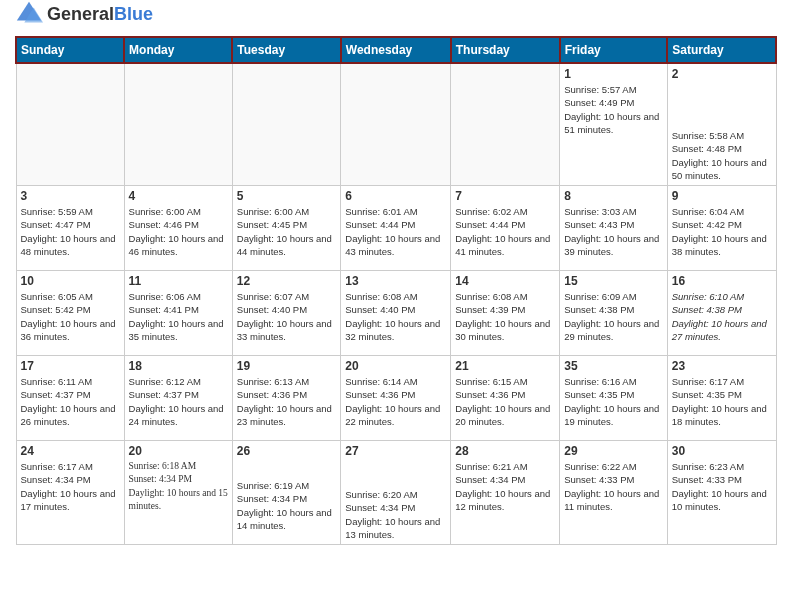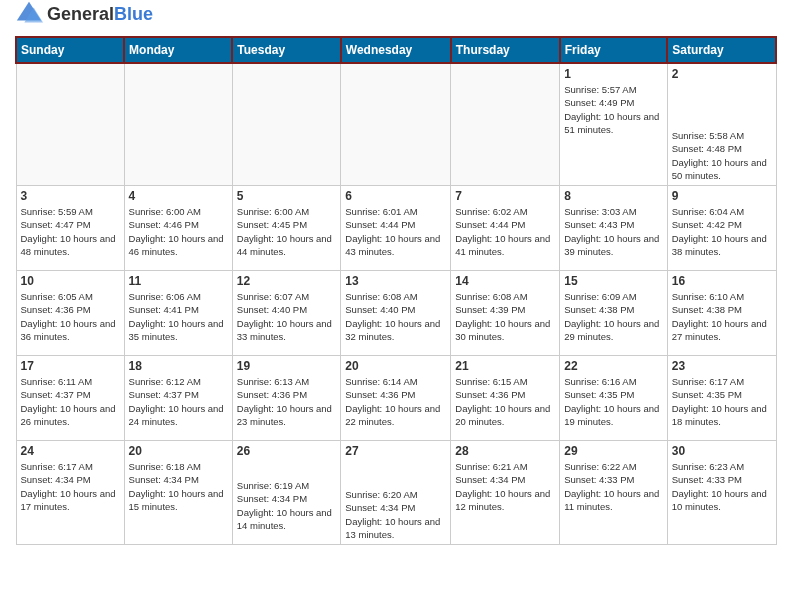--- a/index.html
+++ b/index.html
@@ -147,21 +147,21 @@
             <span class="day-number">9</span>
             <div class="day-info" style="white-space: pre-line;">Sunrise: 6:04 AM
 Sunset: 4:42 PM
 Daylight: 10 hours and 38 minutes.</div>
           </td>
         </tr>
         <tr>
           <td>
             <span class="day-number">10</span>
             <div class="day-info" style="white-space: pre-line;">Sunrise: 6:05 AM
-Sunset: 4:36 PM
+Sunset: 5:42 PM
 Daylight: 10 hours and 36 minutes.</div>
           </td>
           <td>
             <span class="day-number">11</span>
             <div class="day-info" style="white-space: pre-line;">Sunrise: 6:06 AM
 Sunset: 4:41 PM
 Daylight: 10 hours and 35 minutes.</div>
           </td>
           <td>
             <span class="day-number">12</span>
@@ -182,21 +182,21 @@
 Daylight: 10 hours and 30 minutes.</div>
           </td>
           <td>
             <span class="day-number">15</span>
             <div class="day-info" style="white-space: pre-line;">Sunrise: 6:09 AM
 Sunset: 4:38 PM
 Daylight: 10 hours and 29 minutes.</div>
           </td>
           <td>
             <span class="day-number">16</span>
-            <div class="day-info" style="white-space: pre-line;">Sunrise: 6:10 AM
+            <div class="day-info" style="white-space: pre-line; font-style: italic;">Sunrise: 6:10 AM
 Sunset: 4:38 PM
 Daylight: 10 hours and 27 minutes.</div>
           </td>
         </tr>
         <tr>
           <td>
             <span class="day-number">17</span>
             <div class="day-info" style="white-space: pre-line;">Sunrise: 6:11 AM
 Sunset: 4:37 PM
 Daylight: 10 hours and 26 minutes.</div>
@@ -219,42 +219,42 @@
 Sunset: 4:36 PM
 Daylight: 10 hours and 22 minutes.</div>
           </td>
           <td>
             <span class="day-number">21</span>
             <div class="day-info" style="white-space: pre-line;">Sunrise: 6:15 AM
 Sunset: 4:36 PM
 Daylight: 10 hours and 20 minutes.</div>
           </td>
           <td>
-            <span class="day-number">22</span>
+            <span class="day-number">35</span>
             <div class="day-info" style="white-space: pre-line;">Sunrise: 6:16 AM
 Sunset: 4:35 PM
 Daylight: 10 hours and 19 minutes.</div>
           </td>
           <td>
             <span class="day-number">23</span>
             <div class="day-info" style="white-space: pre-line;">Sunrise: 6:17 AM
 Sunset: 4:35 PM
 Daylight: 10 hours and 18 minutes.</div>
           </td>
         </tr>
         <tr>
           <td>
             <span class="day-number">24</span>
             <div class="day-info" style="white-space: pre-line;">Sunrise: 6:17 AM
 Sunset: 4:34 PM
 Daylight: 10 hours and 17 minutes.</div>
           </td>
           <td>
             <span class="day-number">20</span>
-            <div class="day-info" style="white-space: pre-line;">Sunrise: 6:18 AM
+            <div class="day-info" style="white-space: pre-line; font-family: Liberation Serif, serif;">Sunrise: 6:18 AM
 Sunset: 4:34 PM
 Daylight: 10 hours and 15 minutes.</div>
           </td>
           <td>
             <span class="day-number">26</span>
             <div class="day-info" style="white-space: pre-line; margin-top: 21px;">Sunrise: 6:19 AM
 Sunset: 4:34 PM
 Daylight: 10 hours and 14 minutes.</div>
           </td>
           <td>

